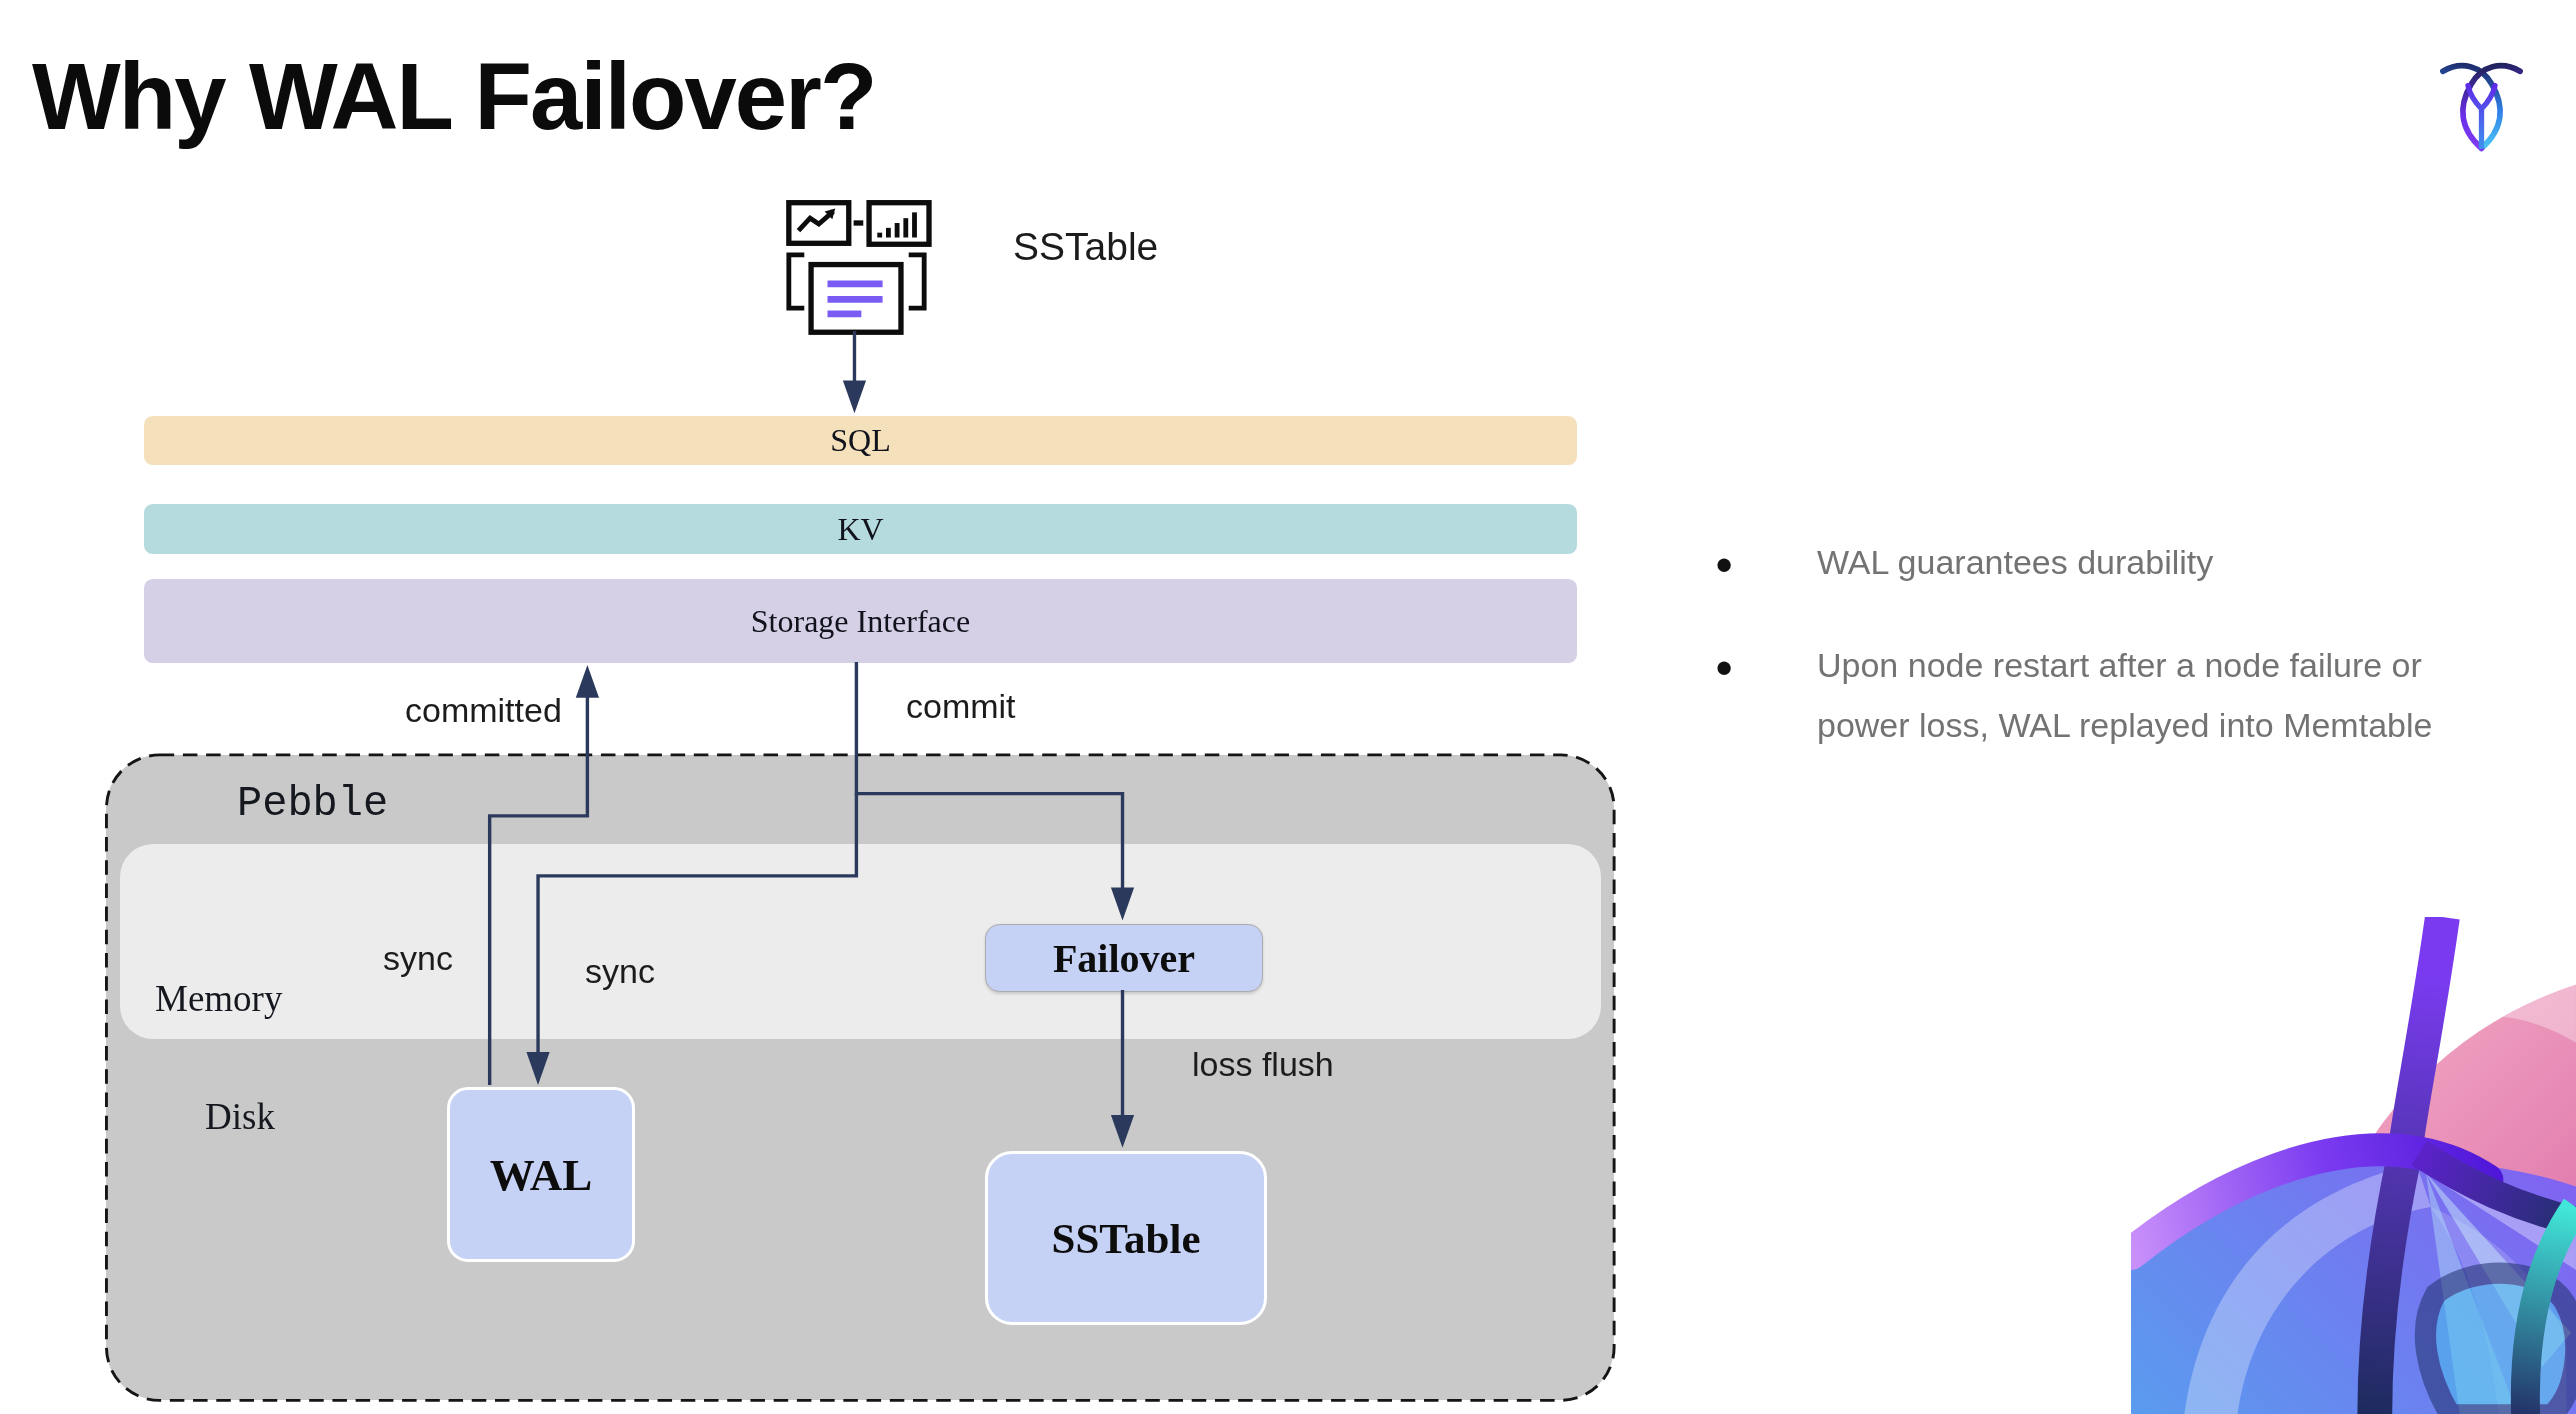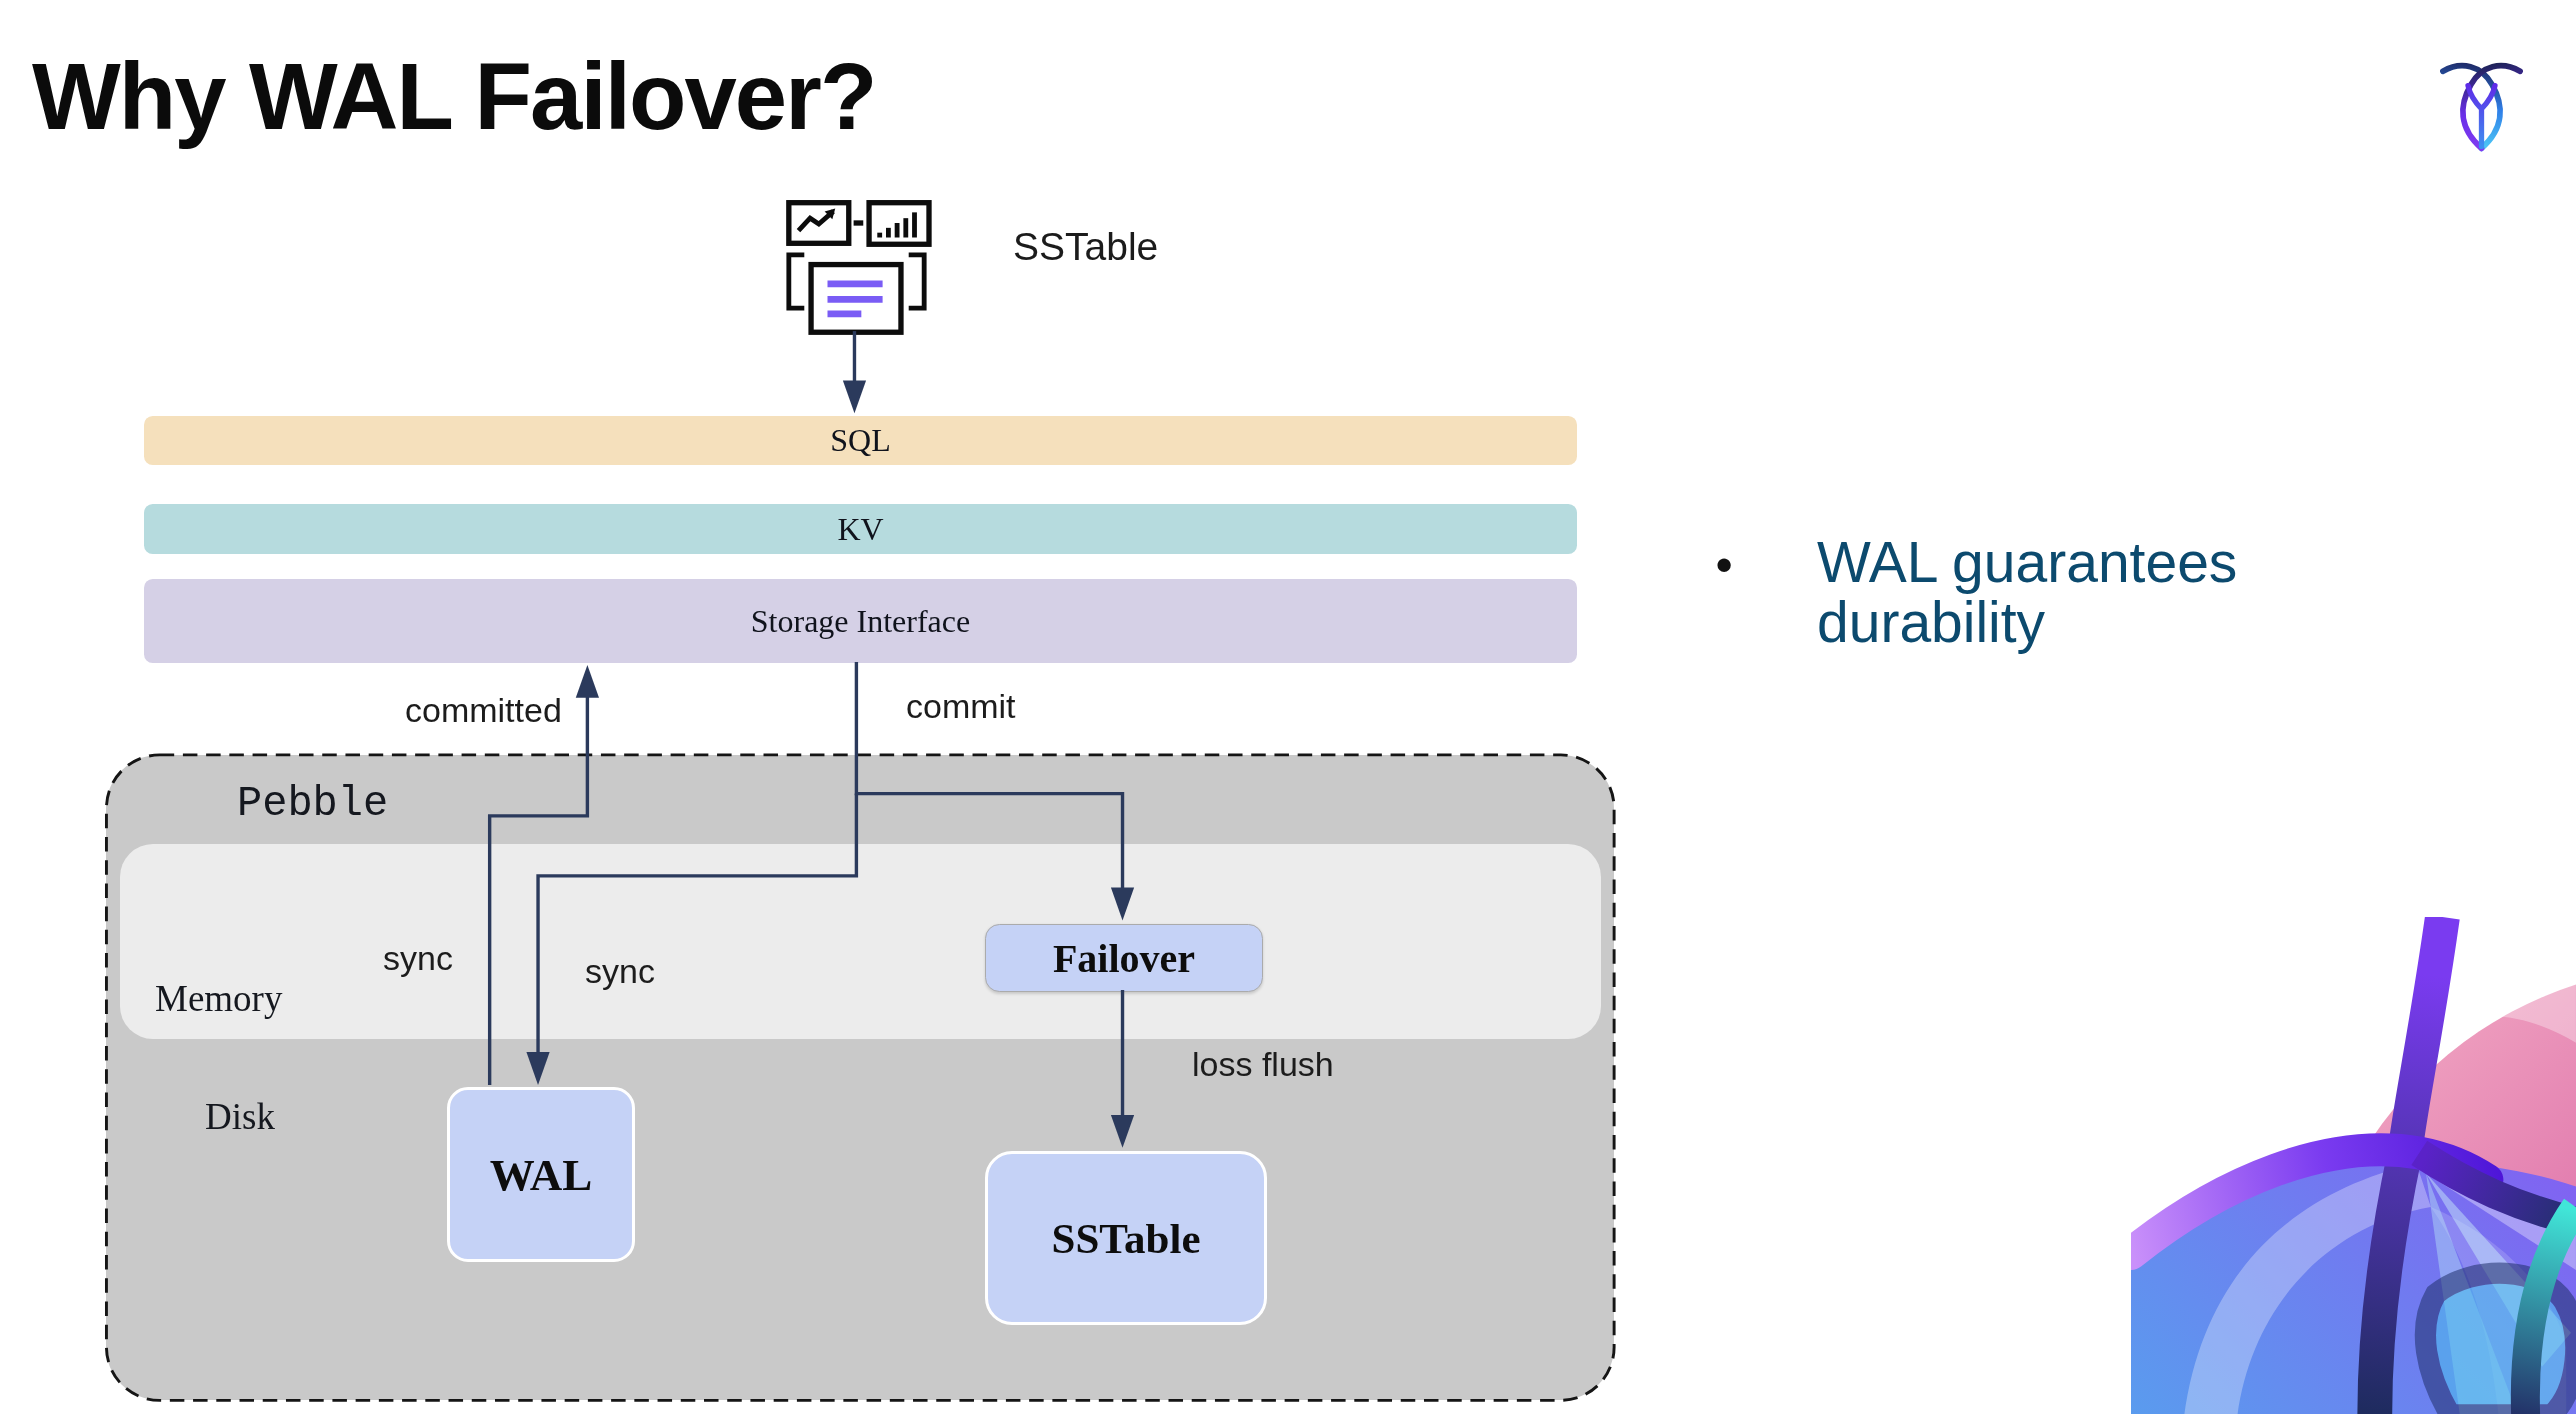--- a/index.html
+++ b/index.html
@@ -41,21 +41,21 @@
   
   .edge-label{font-size:34px;color:#1c1c1c;}
   .lbl-committed{left:405px;top:691px;}
   .lbl-commit{left:906px;top:687px;}
   .lbl-sync1{left:383px;top:939px;}
   .lbl-sync2{left:585px;top:952px;}
   .lbl-async{left:1192px;top:1045px;}
 
   
   .bullets{left:1705px;top:532px;width:745px;}
-  .bullet{position:relative;padding-left:112px;font-size:57px;line-height:60px;color:#0c4a6e;}
+  .bullet{position:relative;padding-left:112px;font-size:34px;line-height:60px;color:#737373;}
   .bullet + .bullet{margin-top:43px;}
   .bullet::before{content:"\25CF";position:absolute;left:9.7px;top:1.9px;font-size:31px;color:#111;}
 
   
   .connectors{left:0;top:0;width:2576px;height:1415px;pointer-events:none;}
 
   
   .logo{left:2436px;top:51px;width:91px;height:106px;}
   .corner-art{right:0;bottom:0;width:445px;height:498px;}
 </style>
@@ -143,20 +143,21 @@
   </div>
 
   <div class="abs edge-label lbl-committed">committed</div>
   <div class="abs edge-label lbl-commit">commit</div>
   <div class="abs edge-label lbl-sync1">sync</div>
   <div class="abs edge-label lbl-sync2">sync</div>
   <div class="abs edge-label lbl-async">loss flush</div>
 
   <div class="abs bullets">
     <div class="bullet">WAL guarantees durability</div>
+    <div class="bullet">Upon node restart after a node failure or power loss, WAL replayed into Memtable</div>
   </div>
 
   <svg class="abs connectors" viewBox="0 0 2662 1462">
     <rect x="110" y="780" width="1558" height="667" rx="55" fill="none" stroke="#151515" stroke-width="3" stroke-dasharray="15 9"></rect>
     <g stroke="#2B3A5C" stroke-width="3.5" fill="none">
       <path d="M883,342 L883,398"></path>
       <path d="M506,1121 L506,843 L607,843 L607,705"></path>
       <path d="M885,684 L885,820 L1160,820 L1160,922"></path>
       <path d="M885,820 L885,905 L556,905 L556,1092"></path>
       <path d="M1160,1023 L1160,1157"></path>

